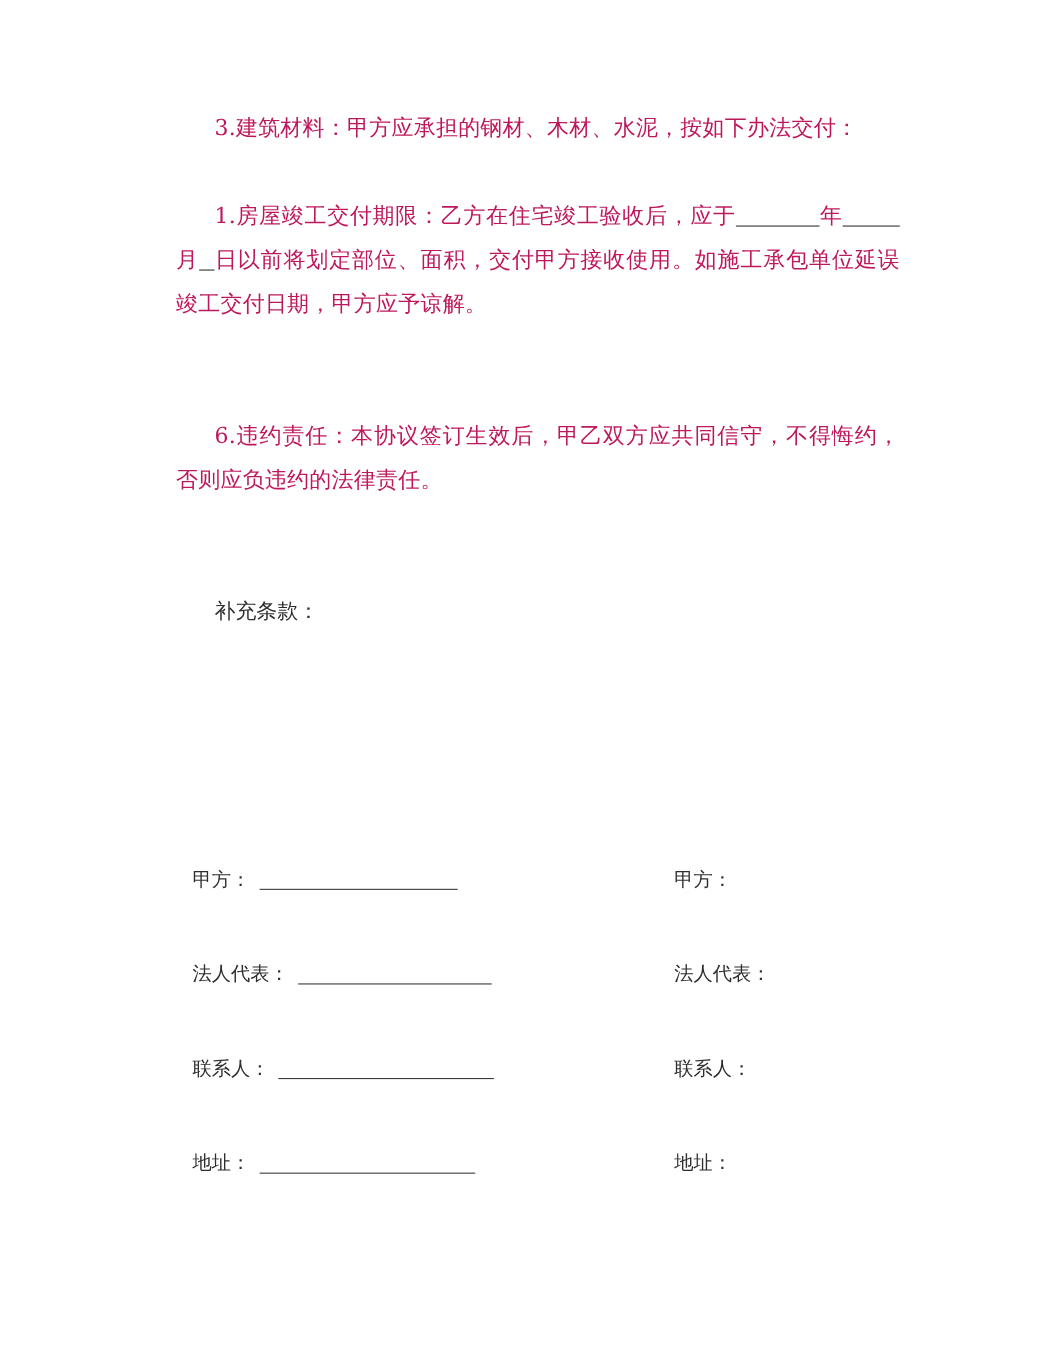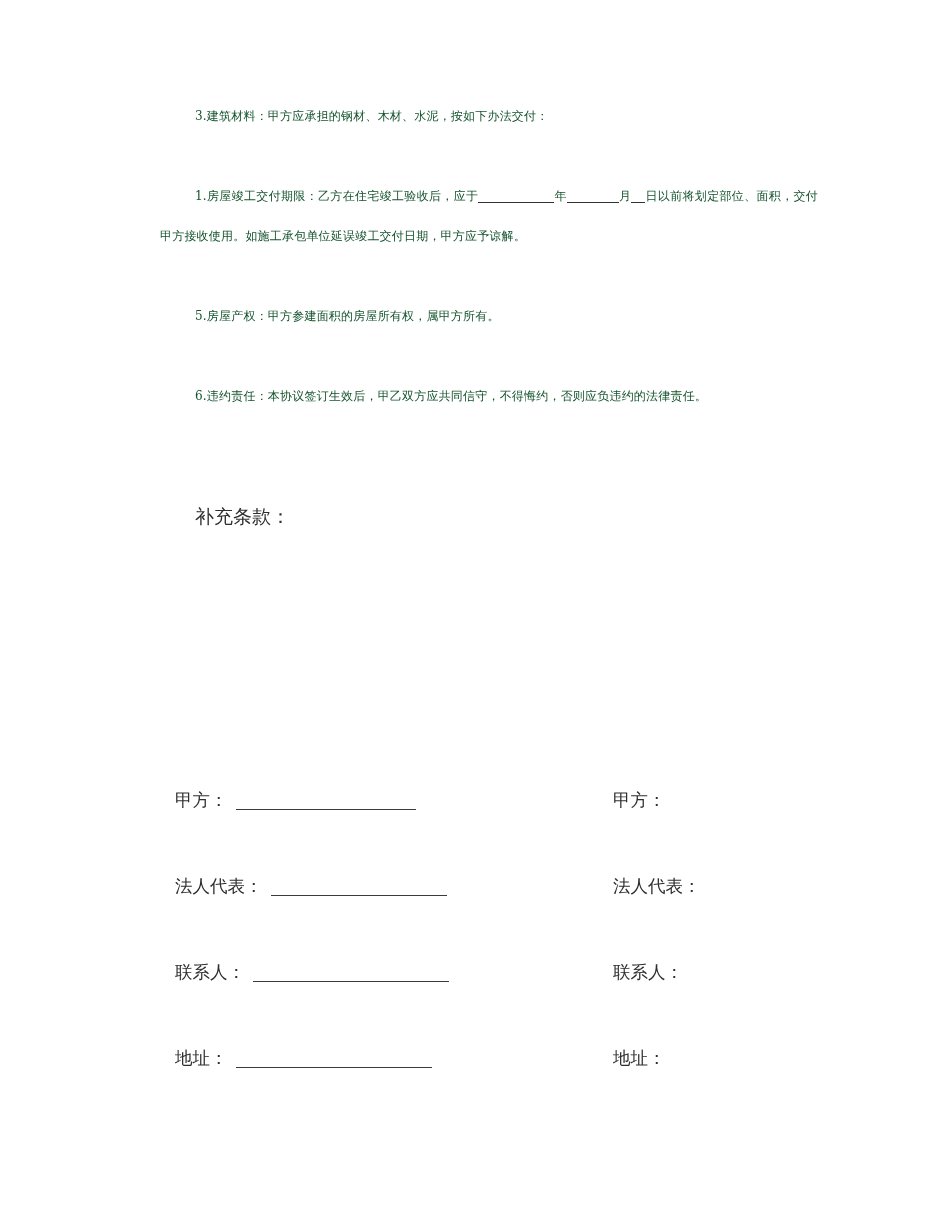--- a/index.html
+++ b/index.html
@@ -27,29 +27,29 @@
 
   .content {
     position: absolute;
     left: 160px;
     top: 96px;
     width: 658px;
   }
 
   
   .para {
-    font-size: 12px;
+    font-size: 20px;
     line-height: 40px;
     text-align: justify;
     text-justify: inter-ideograph;
     text-indent: 35px;
     margin: 0;
     letter-spacing: 0.2px;
     word-break: break-all;
-    color: #14532d;
+    color: #be185d;
   }
 
   .gap {
     height: 40px;
   }
 
   
   .blank {
     text-decoration: none;
     border-bottom: 1px solid #333;
@@ -129,23 +129,20 @@
     <p class="para">
       <span>3.建筑材料：甲方应承担的钢材、木材、水泥，按如下办法交付：</span>
     </p>
 
     <div class="gap"></div>
 
     <p class="para"><span>1.房屋竣工交付期限：乙方在住宅竣工验收后，应于</span><span class="blank blank-lg"></span><span>年</span><span class="blank blank-md"></span><span>月</span><span class="blank blank-sm"></span><span>日以前将划定部位、面积，交付甲方接收使用。如施工承包单位延误竣工交付日期，甲方应予谅解。</span></p>
 
     <div class="gap"></div>
 
-    <p class="para">
-      <span>5.房屋产权：甲方参建面积的房屋所有权，属甲方所有。</span>
-    </p>
 
     <div class="gap"></div>
 
     <p class="para">
       <span>6.违约责任：本协议签订生效后，甲乙双方应共同信守，不得悔约，否则应负违约的法律责任。</span>
     </p>
 
     <div class="gap"></div>
 
 

